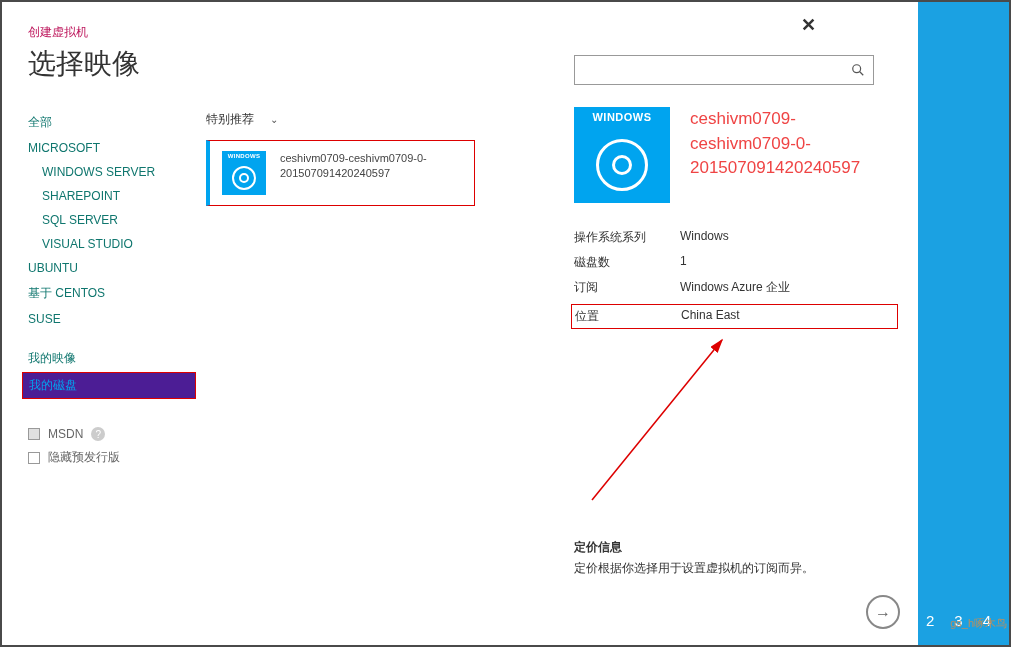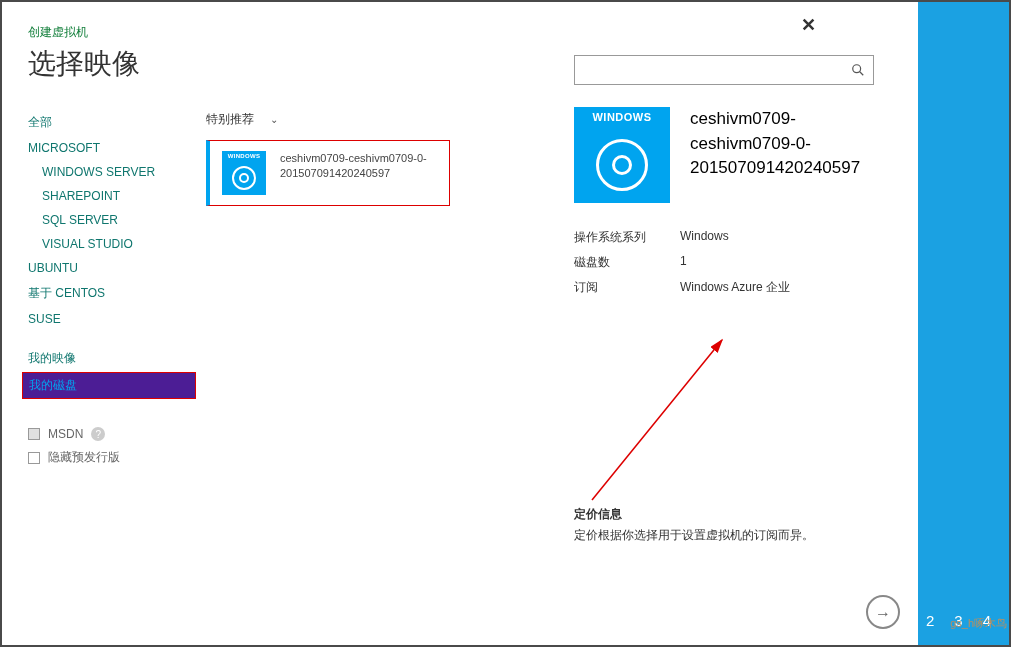--- a/index.html
+++ b/index.html
@@ -34,21 +34,21 @@
     .close-x {
       position: absolute;
       top: 12px;
       right: 102px;
       font-size: 18px;
       color: #333;
       cursor: pointer;
       font-weight: bold;
     }
     .breadcrumb {
-      color: #15803d;
+      color: #be185d;
       font-size: 12px;
       margin-bottom: 4px;
     }
     .page-title {
       font-size: 28px;
       font-weight: 300;
       color: #333;
       margin-bottom: 26px;
     }
     .content-row {
@@ -118,21 +118,21 @@
       color: #555;
     }
     .image-card {
       border: 1px solid #d00;
       border-left: 4px solid #00a4ef;
       padding: 10px 12px;
       display: flex;
       align-items: flex-start;
       gap: 14px;
       cursor: pointer;
-      width: 244px;
+      width: 269px;
     }
     .win-disk-icon {
       width: 44px;
       height: 44px;
       background: #00a4ef;
       position: relative;
       flex-shrink: 0;
     }
     .win-disk-icon .label {
       position: absolute;
@@ -228,21 +228,21 @@
       top: 50%;
       left: 50%;
       transform: translate(-50%, -50%);
       width: 14px;
       height: 14px;
       border: 3px solid #fff;
       border-radius: 50%;
     }
     .detail-title {
       font-size: 17px;
-      color: #000000;
+      color: #ef4444;
       font-weight: 300;
       line-height: 1.45;
       word-break: break-all;
     }
     .prop-table {
       display: grid;
       grid-template-columns: 106px 1fr;
       row-gap: 8px;
       font-size: 12px;
       color: #333;
@@ -372,20 +372,24 @@
             <span>201507091420240597</span>
           </div>
         </div>
         <div class="prop-table">
           <div>操作系统系列</div>
           <div>Windows</div>
           <div>磁盘数</div>
           <div>1</div>
           <div>订阅</div>
           <div>Windows Azure 企业</div>
+          <div class="prop-location-row">
+            <div>位置</div>
+            <div>China East</div>
+          </div>
         </div>
         <div class="pricing-section">
           <div class="pricing-title">定价信息</div>
           <div>定价根据你选择用于设置虚拟机的订阅而异。</div>
         </div>
       </div>
     </div>
 
     <div class="next-button">
       <span>→</span>

